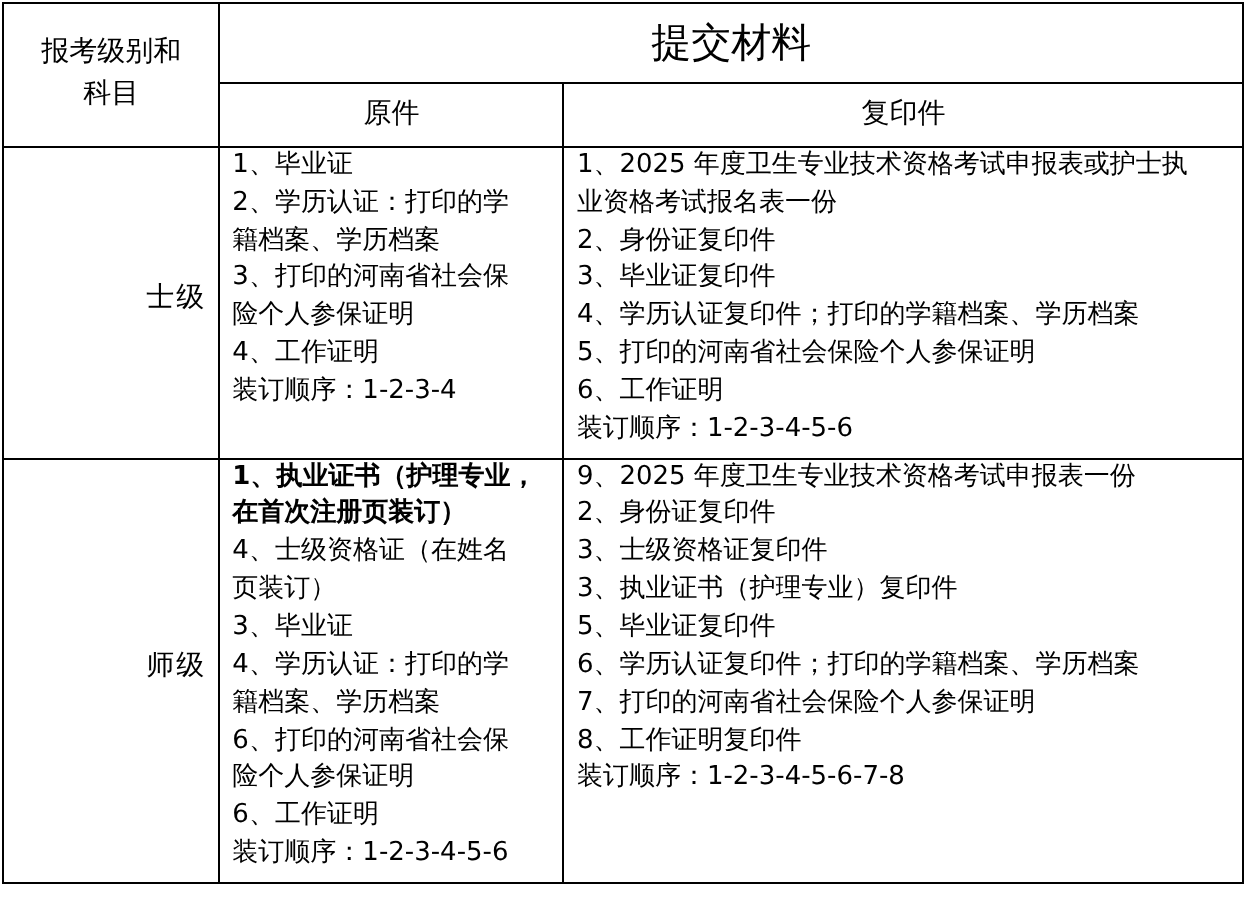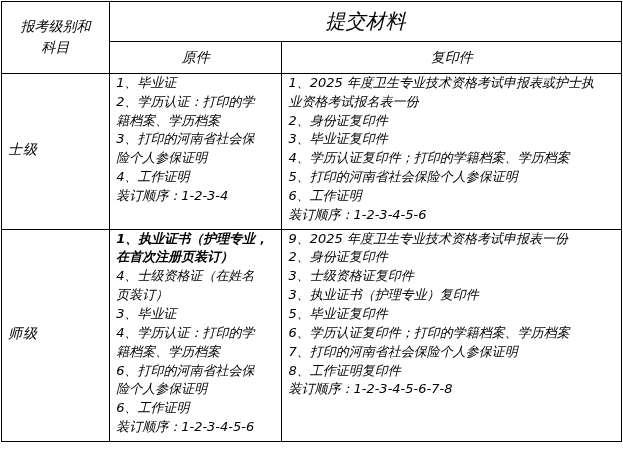--- a/index.html
+++ b/index.html
@@ -12,21 +12,20 @@
     height: 452px;
     font-family: "DejaVu Sans", "Liberation Sans", sans-serif;
     color: #000000;
     overflow: hidden;
   }
   .sheet {
     position: relative;
     width: 506px;
     height: 452px;
     box-sizing: border-box;
-    font-style: italic;
   }
   table.doc-table {
     border-collapse: collapse;
     width: 621px;
     margin: 1px 1px 0 1px;
     table-layout: fixed;
   }
   table.doc-table td {
     border: 1px solid #000000;
     vertical-align: top;
@@ -40,21 +39,21 @@
 
   .hdr-cell {
     text-align: center;
     vertical-align: middle !important;
     padding: 5px 6px !important;
   }
   .hdr-stack {
     line-height: 1.5;
   }
   .center-mid {
-    text-align: left;
+    text-align: right;
     vertical-align: middle !important;
   }
   .lines p {
     margin: 0;
     padding: 0;
     white-space: pre-wrap;
   }
   .lines p.gap-before {
     margin-top: 0;
   }

